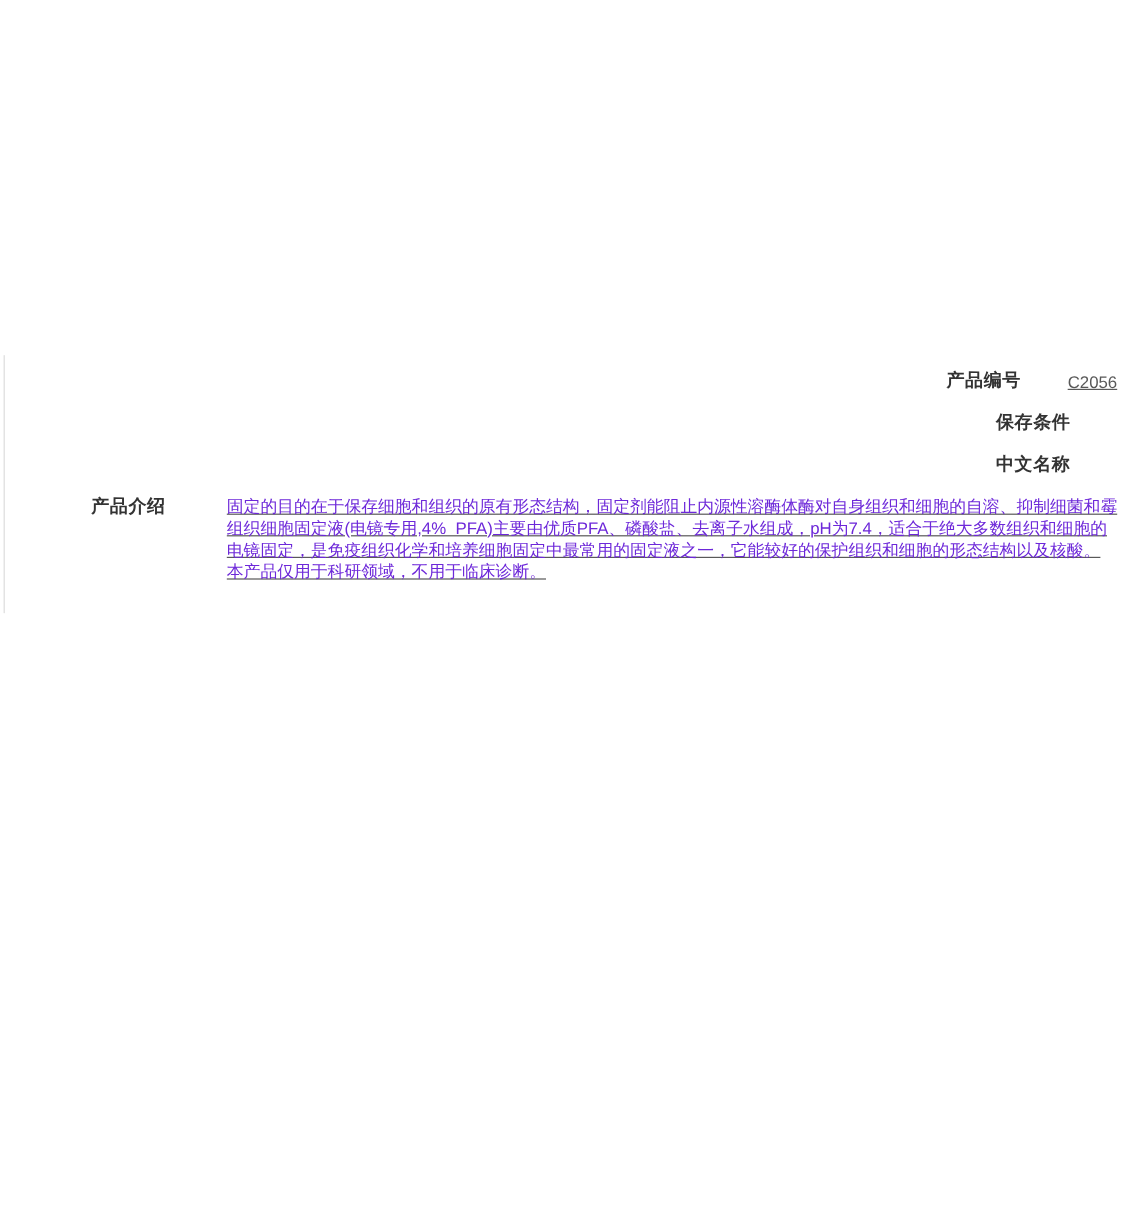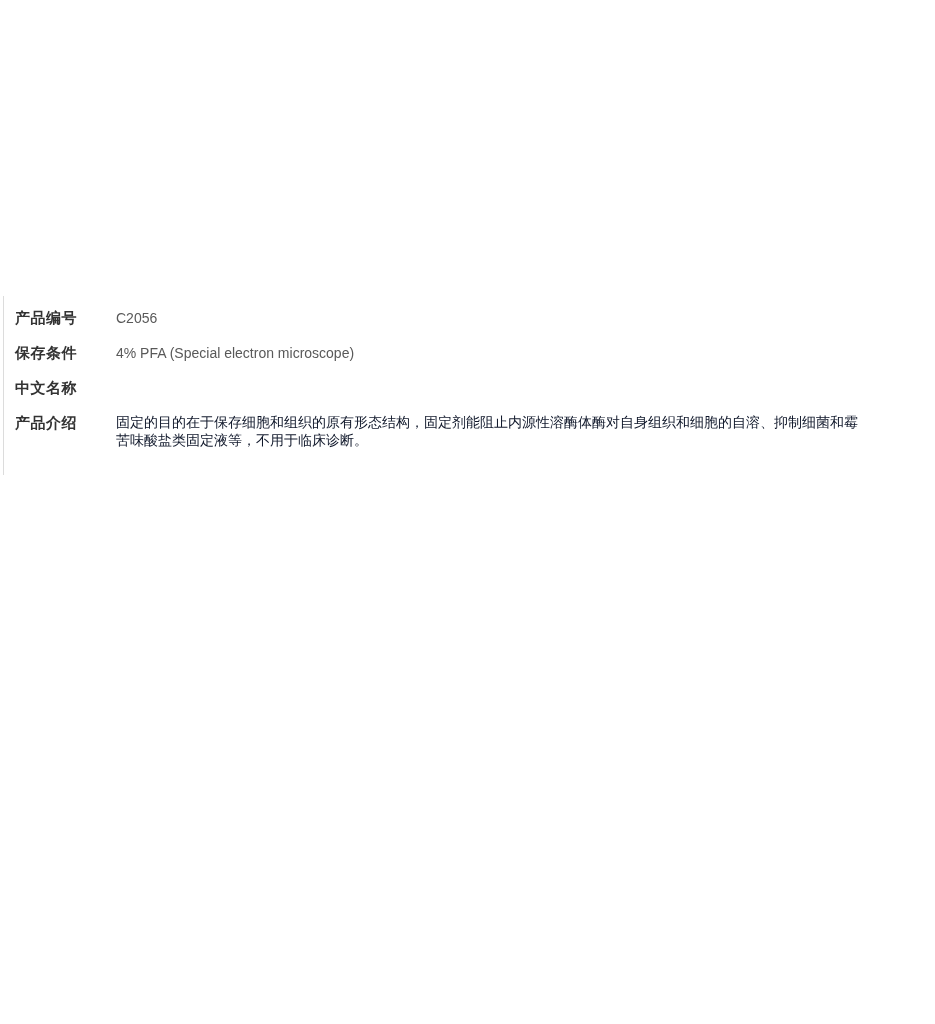--- a/index.html
+++ b/index.html
@@ -21,66 +21,69 @@
     left: 3px;
     right: 0;
     border-left: 1px solid #dcdcdc;
     padding: 12px 4px 26px 11px;
   }
   .row {
     display: flex;
     align-items: flex-start;
     margin-bottom: 15px;
     line-height: 20px;
+    justify-content: flex-end;
   }
-  .row:last-child { margin-bottom: 0; }
+  .row:last-child { margin-bottom: 0; gap: 12px; }
   .label {
     flex: 0 0 101px;
     width: 101px;
     font-size: 15px;
     font-weight: 700;
     color: #333333;
     letter-spacing: 0.5px;
     white-space: pre-wrap;
   }
   .value {
     font-size: 14px;
     color: #595959;
+    text-decoration: underline;
   }
   .intro-lines .intro-line {
     font-size: 14px;
-    color: #0f172a;
+    color: #6d28d9;
     line-height: 18px;
     white-space: pre-wrap;
   }
 </style>
 </head>
 <body>
 
 <div class="page">
   <div class="product-info">
 
     <div class="row">
       <div class="label">产品编号</div>
       <div class="value">C2056</div>
     </div>
 
     <div class="row">
       <div class="label">保存条件</div>
-      <div class="value">4% PFA (Special electron microscope)</div>
     </div>
 
     <div class="row">
       <div class="label">中文名称</div>
     </div>
 
 
 
     <div class="row">
       <div class="label">产品介绍</div>
       <div class="value intro-lines">
         <div class="intro-line">固定的目的在于保存细胞和组织的原有形态结构，固定剂能阻止内源性溶酶体酶对自身组织和细胞的自溶、抑制细菌和霉</div>
-        <div class="intro-line">苦味酸盐类固定液等，不用于临床诊断。</div>
+        <div class="intro-line">组织细胞固定液(电镜专用,4%  PFA)主要由优质PFA、磷酸盐、去离子水组成，pH为7.4，适合于绝大多数组织和细胞的</div>
+        <div class="intro-line">电镜固定，是免疫组织化学和培养细胞固定中最常用的固定液之一，它能较好的保护组织和细胞的形态结构以及核酸。</div>
+        <div class="intro-line">本产品仅用于科研领域，不用于临床诊断。</div>
       </div>
     </div>
 
   </div>
 </div>
 
 </body></html>

